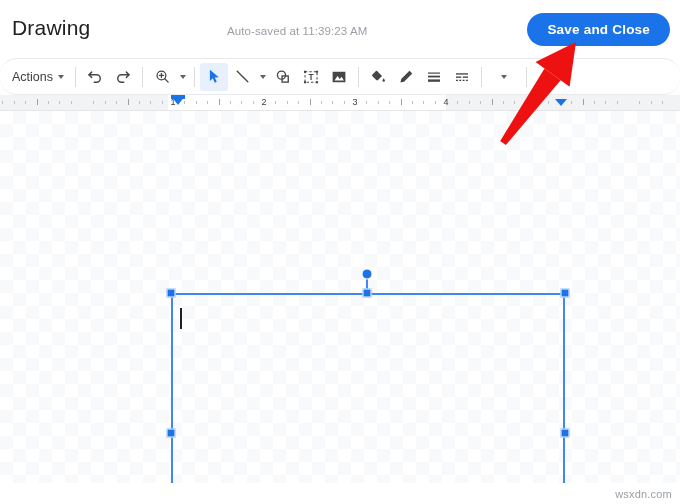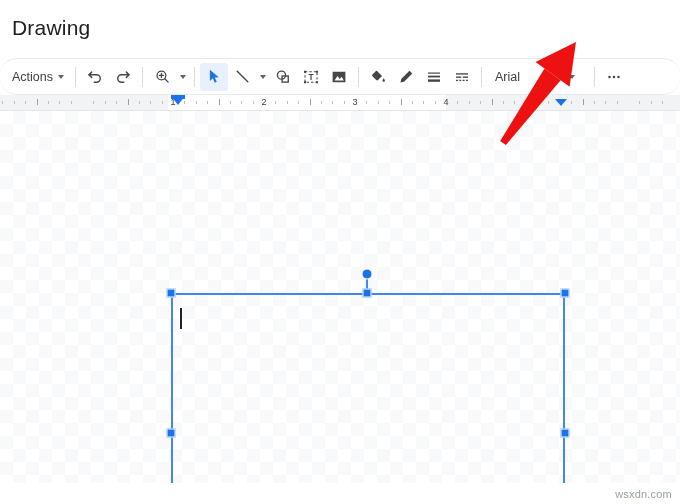--- a/index.html
+++ b/index.html
@@ -249,20 +249,22 @@
     font-size: 11px;
     color: #9aa0a6;
     letter-spacing: .2px;
   }
 </style>
 </head>
 <body>
 
 <div class="header">
   <div class="doc-title">Drawing</div>
+  <div class="autosave">Auto-saved at 11:39:23 AM</div>
+  <button class="save-close-btn">Save and Close</button>
 </div>
 
 <div class="toolbar">
 
   <div class="tb-item tb-actions">
     <span>Actions</span>
     <span class="caret"></span>
   </div>
 
   <div class="tb-sep"></div>
@@ -367,23 +369,20 @@
         <rect x="13" y="11.3" width="7" height="1.8" fill="currentColor"></rect>
       <rect x="4" y="15.6" width="2.6" height="1.8" fill="currentColor"></rect>
         <rect x="8.4" y="15.6" width="2.6" height="1.8" fill="currentColor"></rect>
       <rect x="12.8" y="15.6" width="2.6" height="1.8" fill="currentColor"></rect>
         <rect x="17.2" y="15.6" width="2.6" height="1.8" fill="currentColor"></rect>
     </svg>
   </div>
 
   <div class="tb-sep"></div>
 
-  <div class="tb-item tb-font">
-    <span>Arial</span>
-  </div>
   <div class="tb-item tb-font-caret">
     <span class="caret"></span>
   </div>
 
   <div class="tb-sep"></div>
 
   <div class="tb-item tb-icon">
     <svg width="18" height="18" viewBox="0 0 24 24" fill="currentColor">
       <circle cx="6" cy="12" r="1.7"></circle>
         <circle cx="12" cy="12" r="1.7"></circle>

